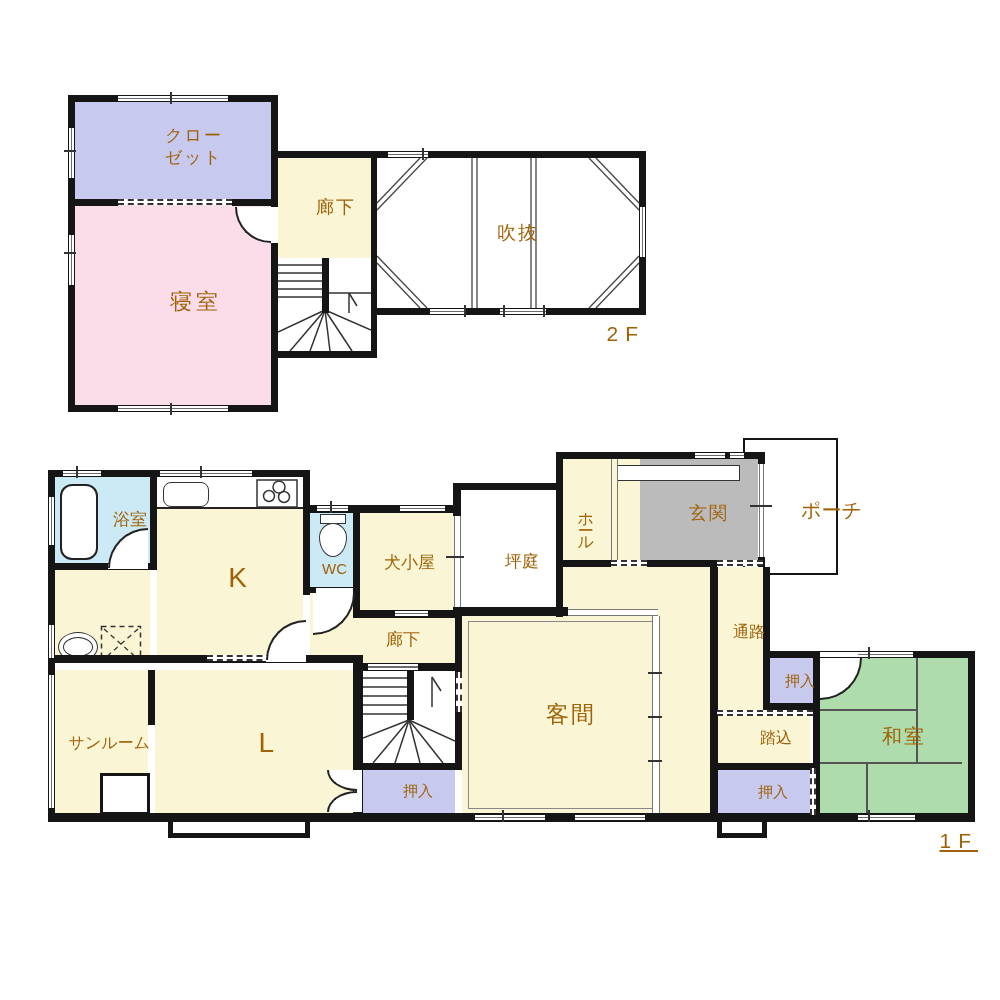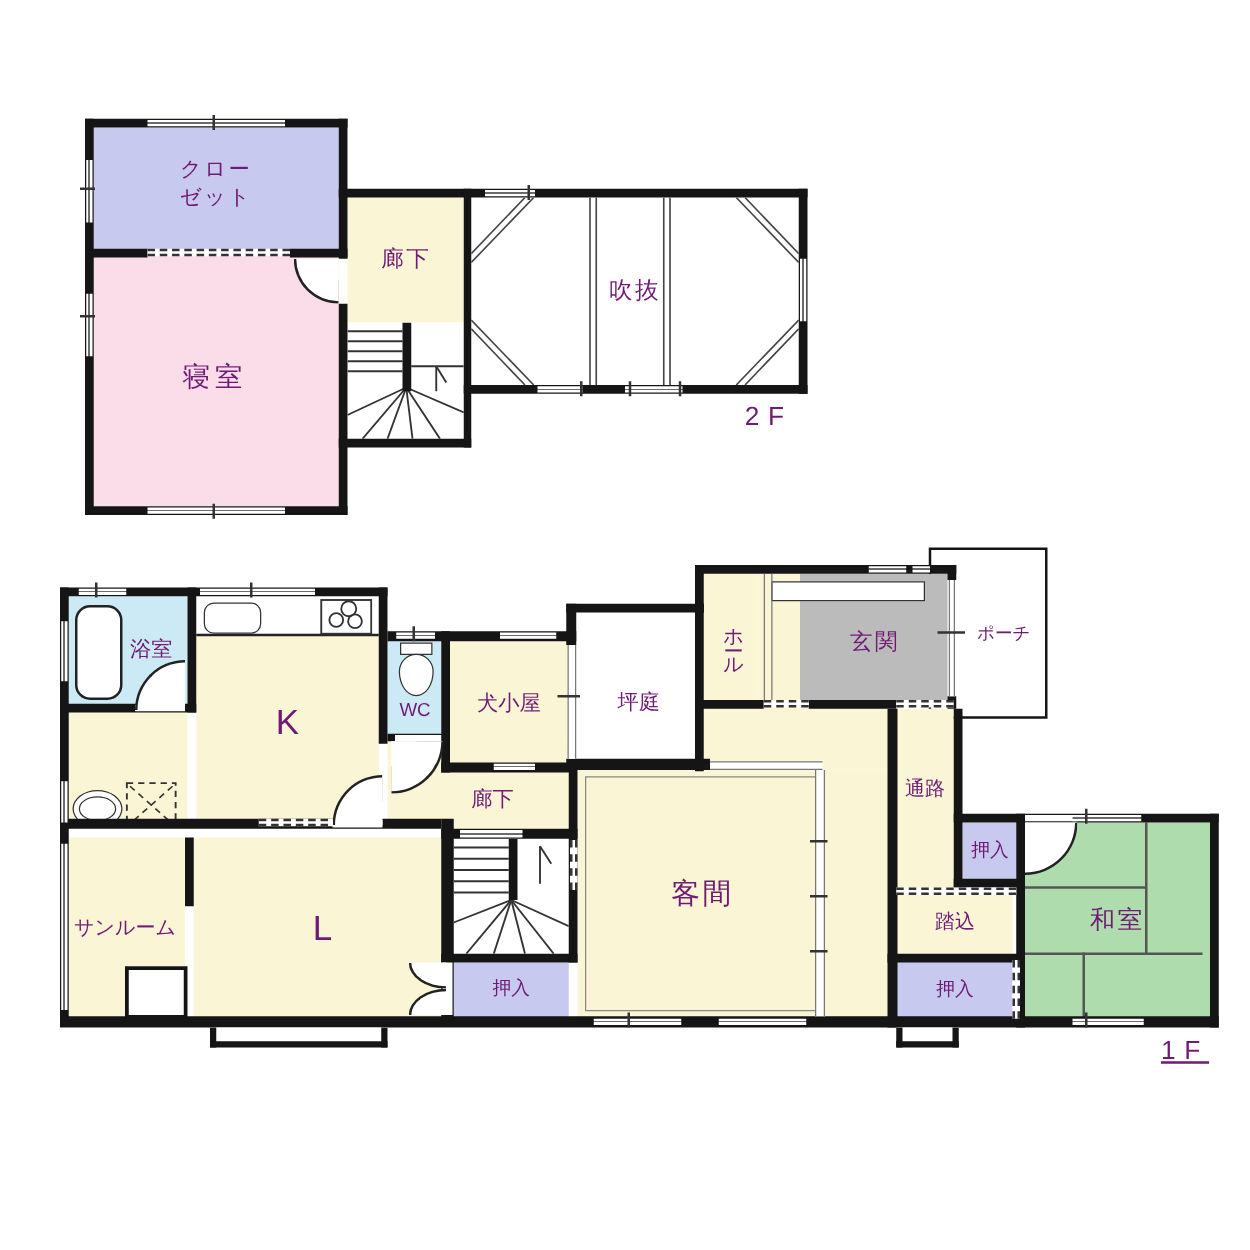--- a/index.html
+++ b/index.html
@@ -21,21 +21,21 @@
   .glassv{position:absolute;background:#fff;border-left:1.5px solid #777;border-right:1.5px solid #777;box-sizing:border-box;z-index:4;}
   .glassh{position:absolute;background:#fff;border-top:1.5px solid #777;border-bottom:1.5px solid #777;box-sizing:border-box;z-index:4;}
   .gap{position:absolute;background:#fff;z-index:4;}
   .arc{position:absolute;background:#fff;box-sizing:border-box;z-index:4;}
   .arc.bl{border-left:2px solid #222;border-bottom:2px solid #222;border-bottom-left-radius:100% 100%;}
   .arc.tl{border-left:2px solid #222;border-top:2px solid #222;border-top-left-radius:100% 100%;}
   .arc.br{border-right:2px solid #222;border-bottom:2px solid #222;border-bottom-right-radius:100% 100%;}
   .icon{position:absolute;z-index:2;}
   .thin{position:absolute;background:#555;z-index:2;}
   .tick{position:absolute;background:#333;z-index:5;}
-  .label{position:absolute;z-index:6;color:#701a75;text-align:center;white-space:nowrap;line-height:1.3;}
+  .label{position:absolute;z-index:6;color:#a16207;text-align:right;white-space:nowrap;line-height:1.3;}
   .vert{writing-mode:vertical-rl;letter-spacing:3px;}
   svg{position:absolute;z-index:2;}
 </style>
 </head>
 <body>
 
 <div id="plan">
 
   <div class="room fill-lav" style="left:75px;top:102px;width:196px;height:98px;"></div>
   <div class="room fill-pink" style="left:75px;top:200px;width:196px;height:205px;"></div>
@@ -281,21 +281,21 @@
   <div class="tick" style="left:648px;top:716px;width:14px;height:2px;"></div>
   <div class="tick" style="left:648px;top:760px;width:14px;height:2px;"></div>
 
   <div class="label" style="left:95px;top:509px;width:52px;font-size:17px;">浴室</div>
   <div class="label" style="left:213px;top:560px;width:34px;font-size:28px;">K</div>
   <div class="label" style="left:317px;top:559px;width:30px;font-size:15px;">WC</div>
   <div class="label" style="left:379px;top:552px;width:56px;font-size:17px;">犬小屋</div>
   <div class="label" style="left:483px;top:551px;width:56px;font-size:17px;">坪庭</div>
   <div class="label vert" style="left:575px;top:482px;height:64px;font-size:16px;">ホール</div>
   <div class="label" style="left:671px;top:502px;width:58px;font-size:18px;letter-spacing:2px;">玄関</div>
-  <div class="label" style="left:770px;top:497px;width:66px;font-size:14px;">ポーチ</div>
+  <div class="label" style="left:796px;top:497px;width:66px;font-size:20px;">ポーチ</div>
   <div class="label" style="left:715px;top:622px;width:50px;font-size:16px;">通路</div>
   <div class="label" style="left:769px;top:671px;width:46px;font-size:15px;">押入</div>
   <div class="label" style="left:736px;top:728px;width:56px;font-size:16px;">踏込</div>
   <div class="label" style="left:740px;top:782px;width:48px;font-size:15px;">押入</div>
   <div class="label" style="left:862px;top:723px;width:64px;font-size:20px;letter-spacing:2px;">和室</div>
   <div class="label" style="left:528px;top:700px;width:68px;font-size:23px;letter-spacing:2px;">客間</div>
   <div class="label" style="left:368px;top:629px;width:52px;font-size:17px;">廊下</div>
   <div class="label" style="left:50px;top:733px;width:100px;font-size:16px;">サンルーム</div>
   <div class="label" style="left:242px;top:725px;width:32px;font-size:28px;">L</div>
   <div class="label" style="left:385px;top:781px;width:48px;font-size:15px;">押入</div>

